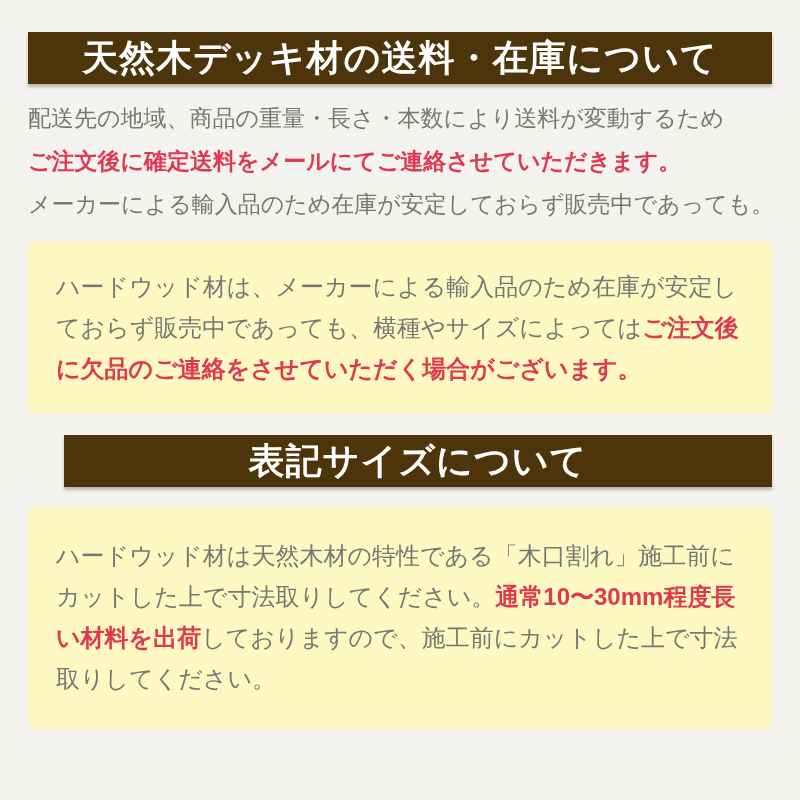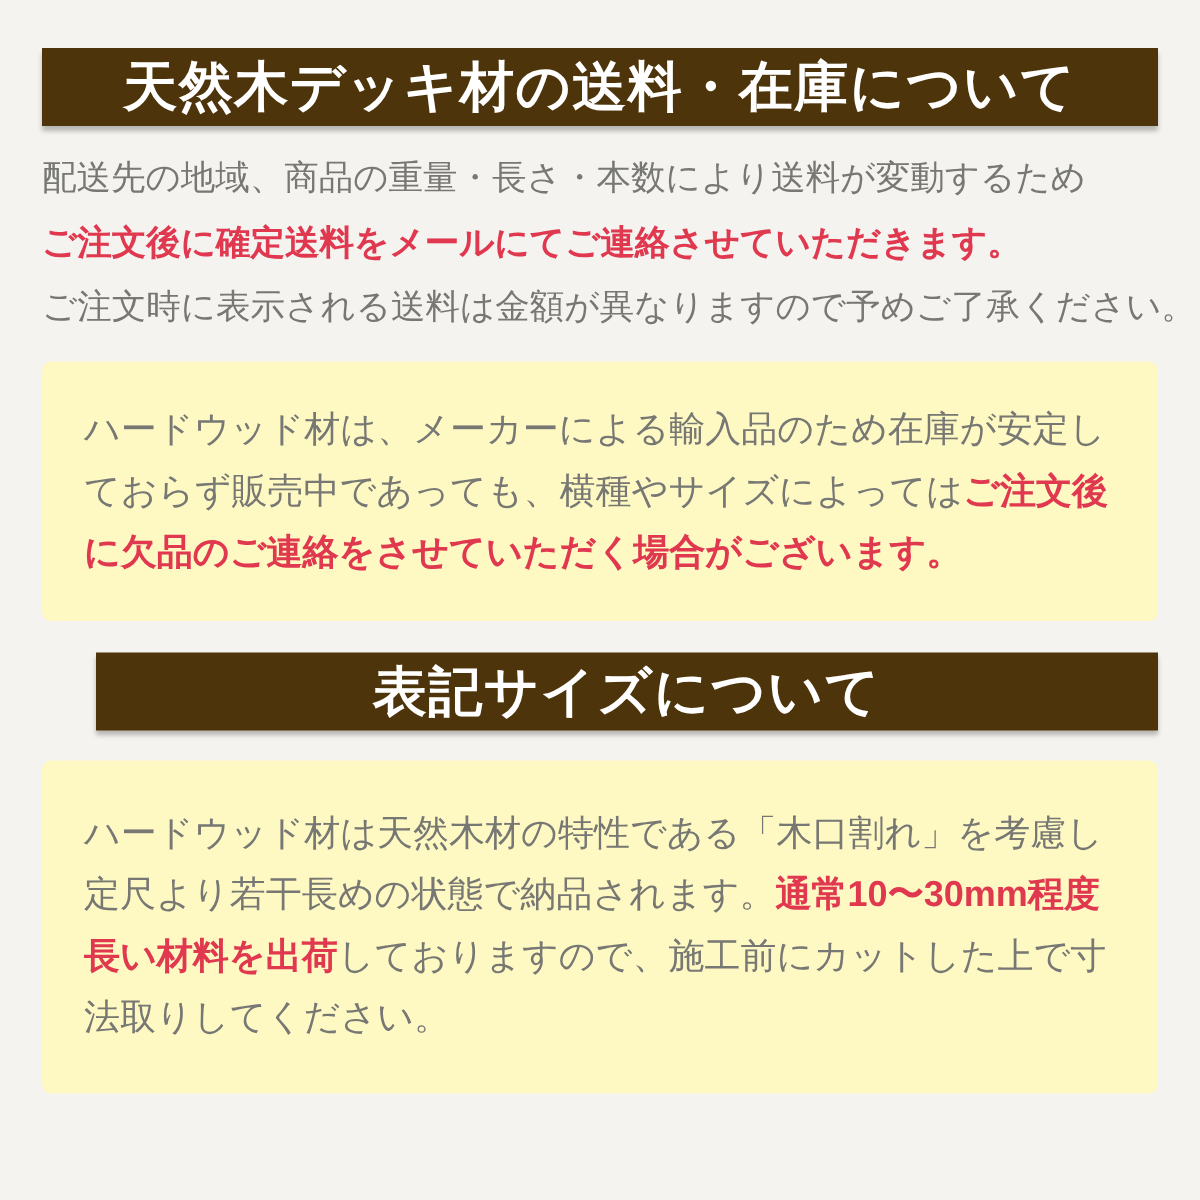--- a/index.html
+++ b/index.html
@@ -68,26 +68,26 @@
 </head>
 <body>
 
 <div class="page">
 
   <div class="section-bar">天然木デッキ材の送料・在庫について</div>
 
   <div class="intro">
     <div class="line">配送先の地域、商品の重量・長さ・本数により送料が変動するため</div>
     <div class="line red-bold">ご注文後に確定送料をメールにてご連絡させていただきます。</div>
-    <div class="line">ご注文時に表示される送料は金額が異なりますので予めご了承ください。</div>
+    <div class="line">メーカーによる輸入品のため在庫が安定しておらず販売中であっても。</div>
   </div>
 
   <div class="notice-box">
     <p><span>ハードウッド材は、メーカーによる輸入品のため在庫が安定しておらず販売中であっても、横種やサイズによっては</span><span class="red-bold">ご注文後に欠品のご連絡をさせていただく場合がございます。</span></p>
   </div>
 
   <div class="section-bar second">表記サイズについて</div>
 
   <div class="notice-box second">
-    <p><span>ハードウッド材は天然木材の特性である「木口割れ」を考慮し定尺より若干長めの状態で納品されます。</span><span class="red-bold">通常10〜30mm程度長い材料を出荷</span><span>しておりますので、施工前にカットした上で寸法取りしてください。</span></p>
+    <p><span>ハードウッド材は天然木材の特性である「木口割れ」施工前にカットした上で寸法取りしてください。</span><span class="red-bold">通常10〜30mm程度長い材料を出荷</span><span>しておりますので、施工前にカットした上で寸法取りしてください。</span></p>
   </div>
 
 </div>
 
 </body></html>

